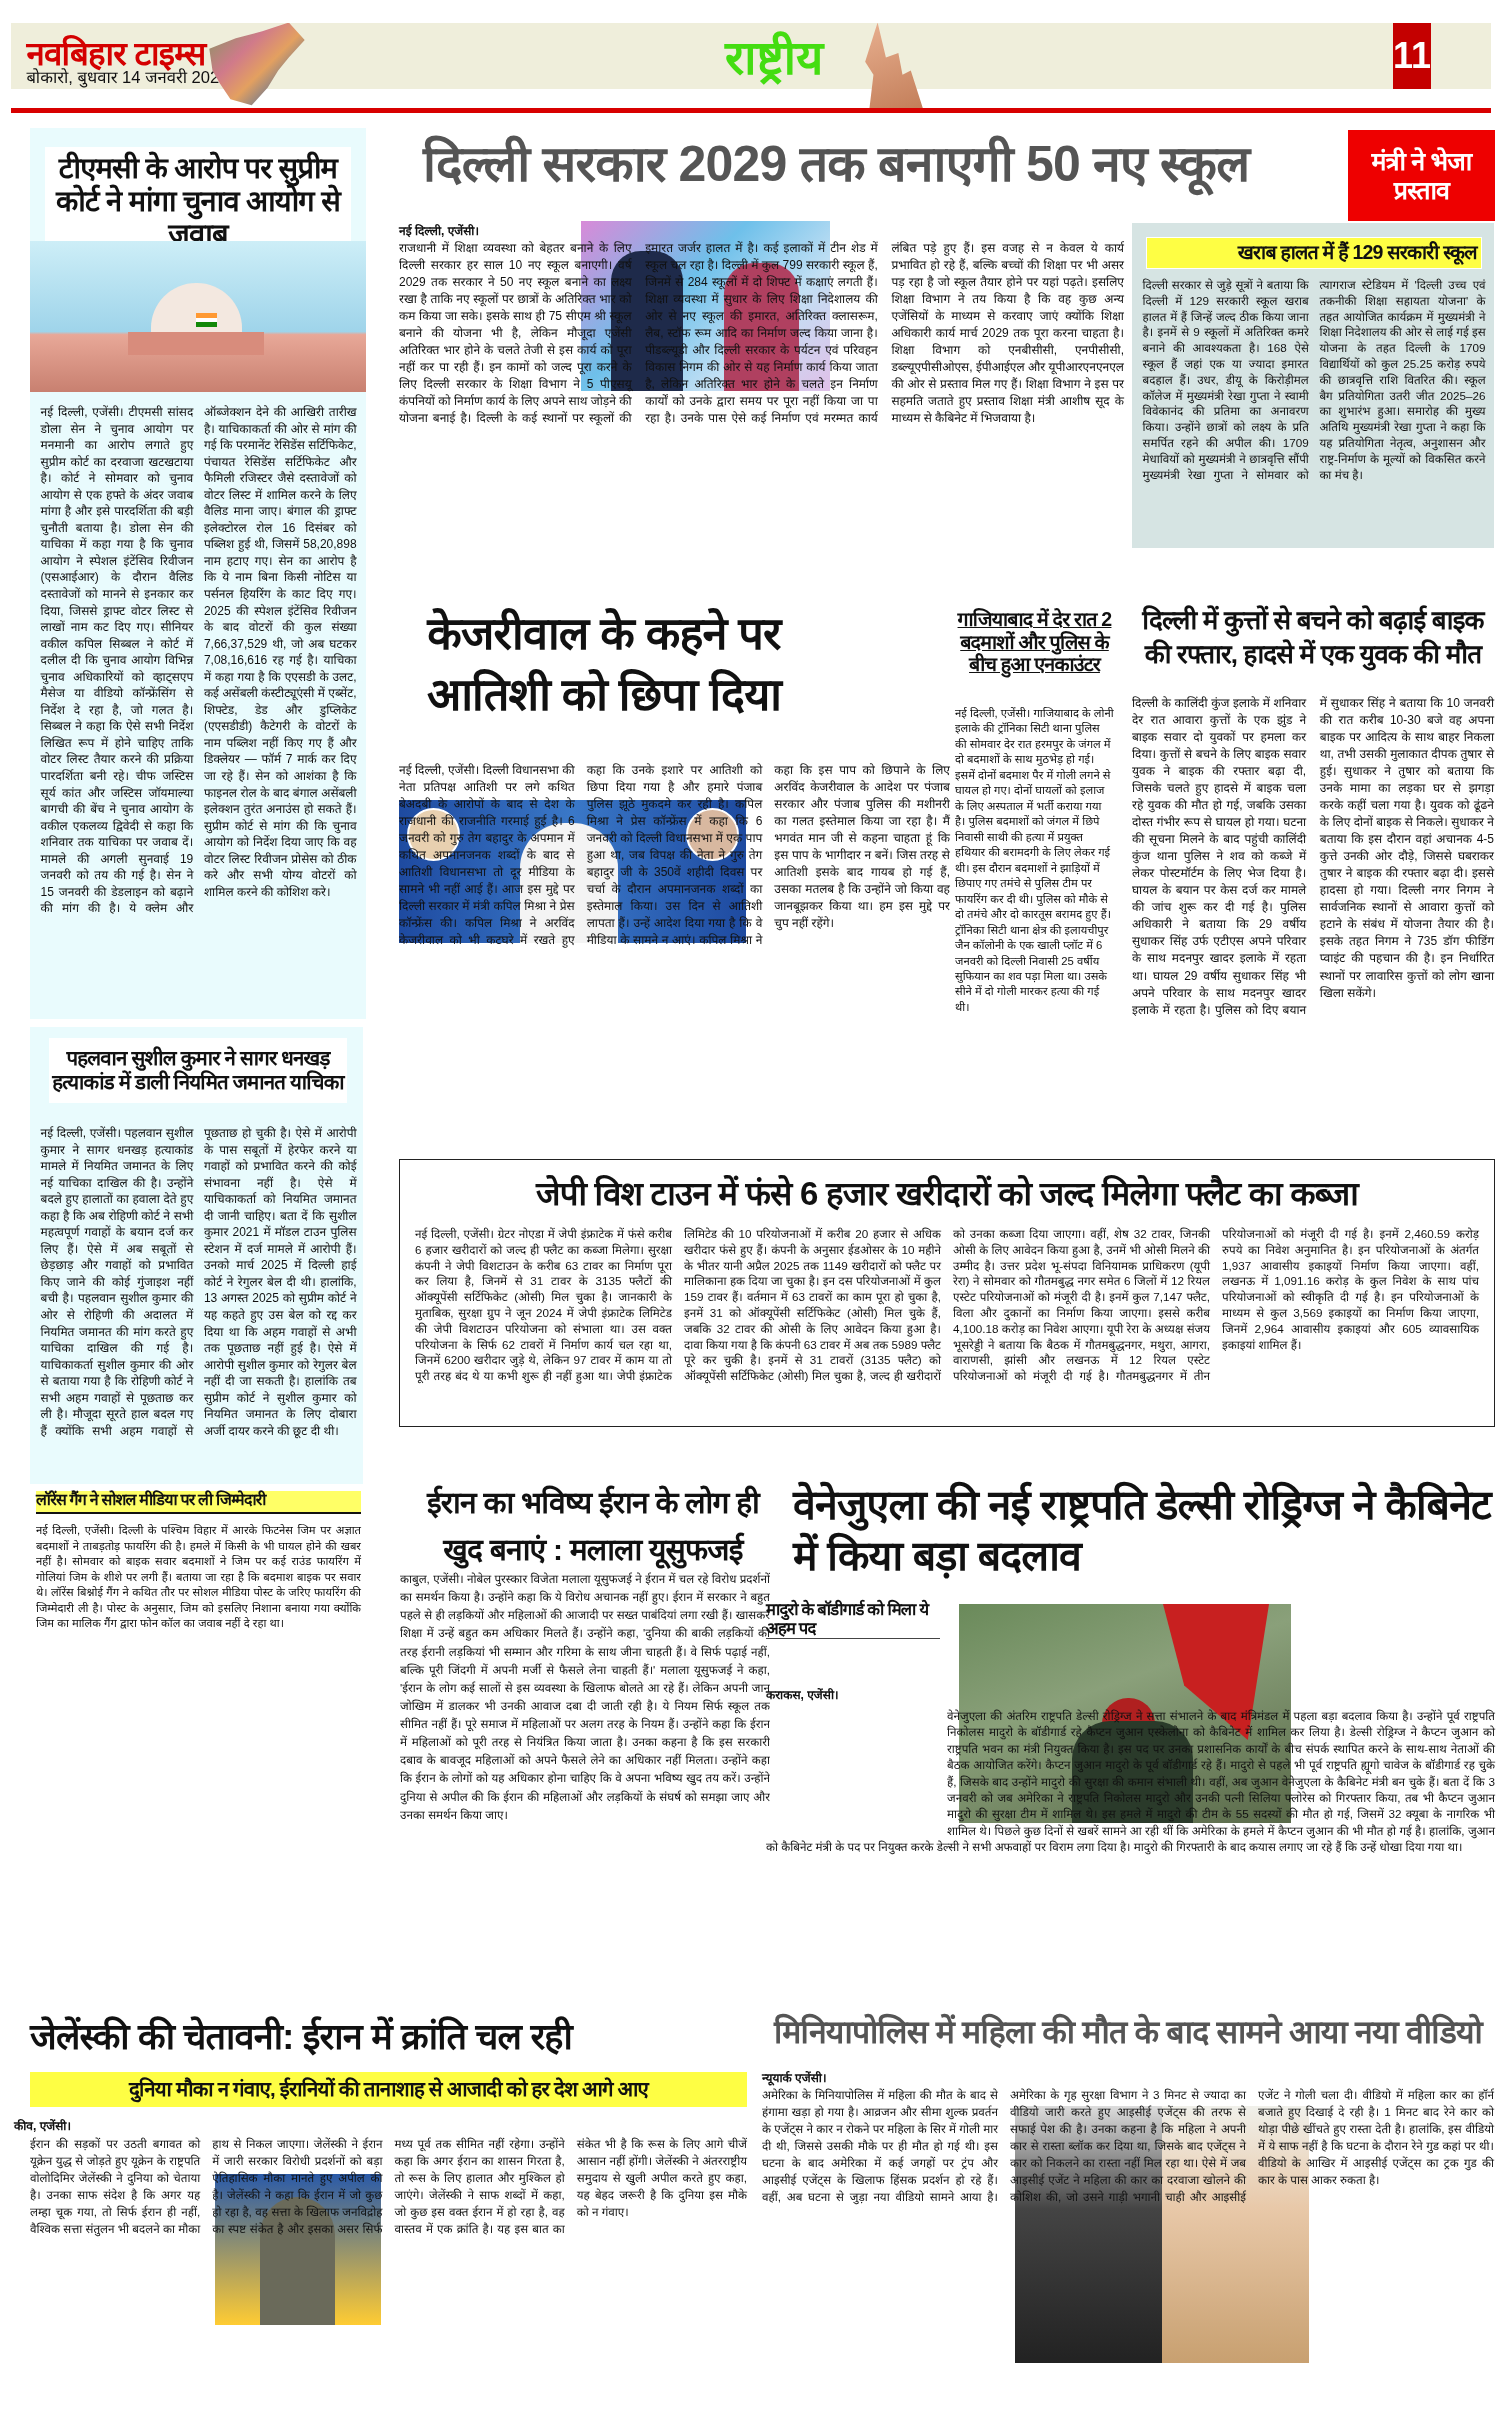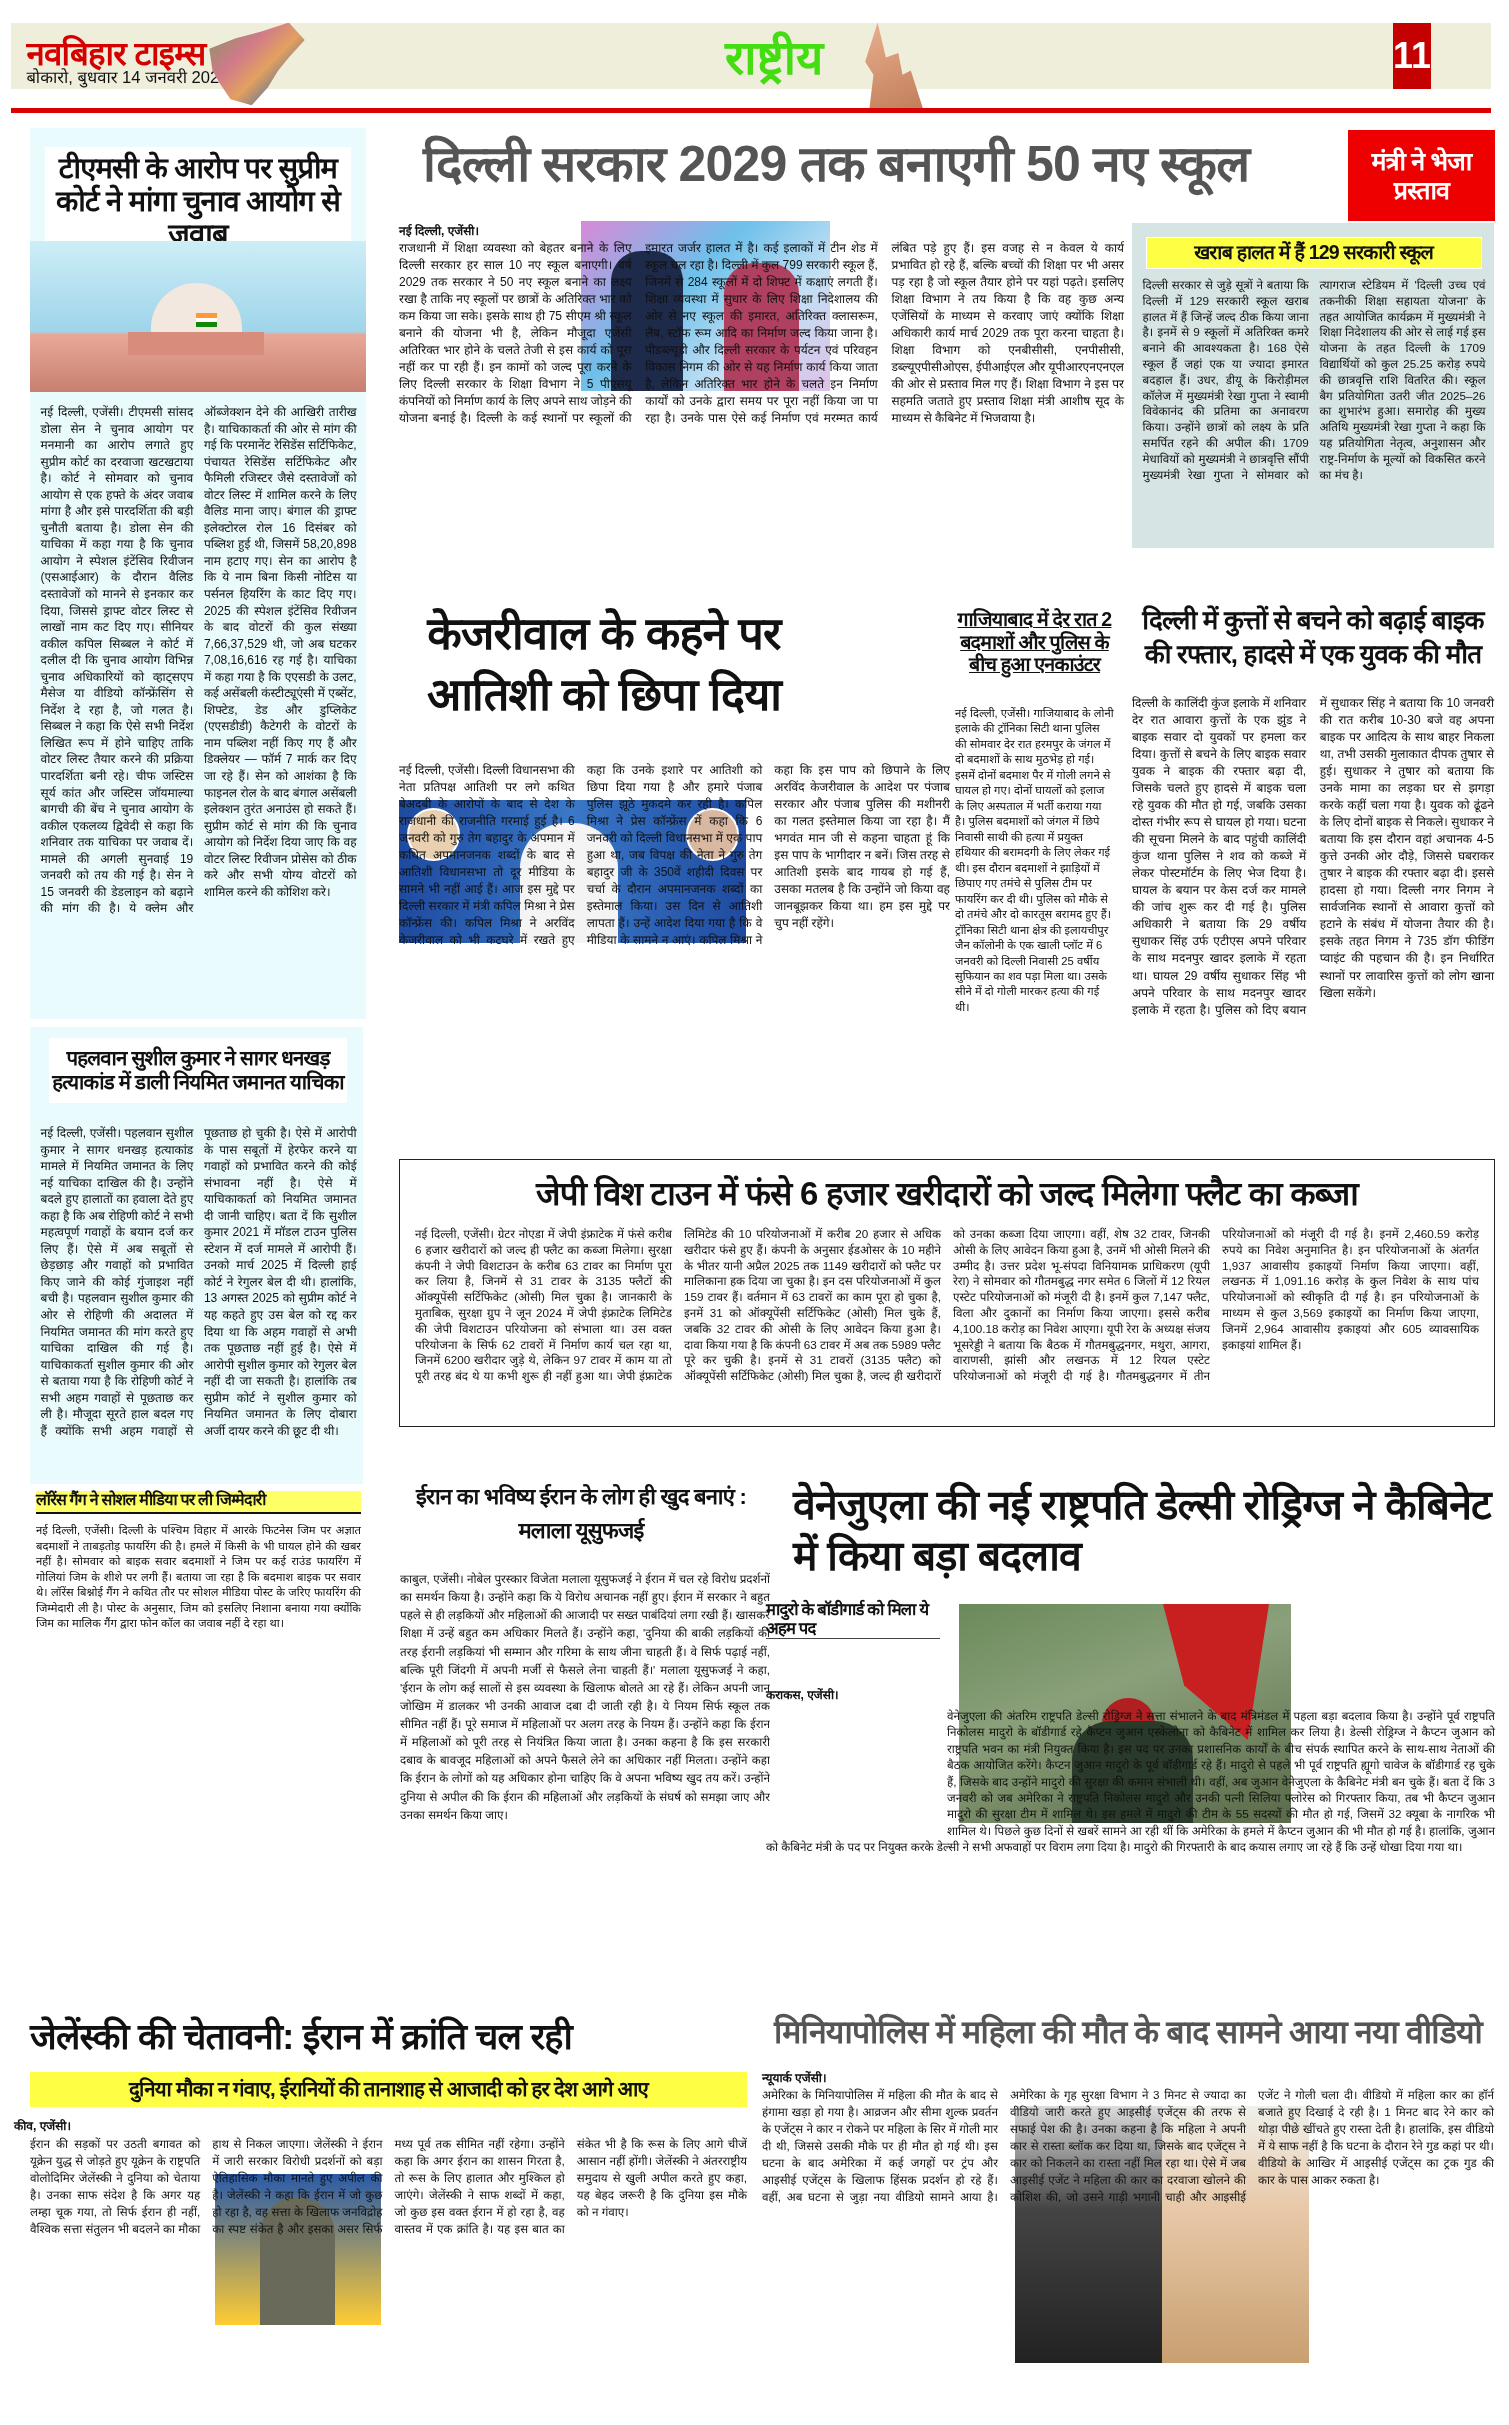--- a/index.html
+++ b/index.html
@@ -60,21 +60,21 @@
 <div class="abs body" style="left:399px;top:223px;width:185px;font-size:12px">
   <div class="dateline-b">नई दिल्ली, एजेंसी।</div>
 </div>
 <div class="abs photo" style="left:581px;top:221px;width:249px;height:170px;background:linear-gradient(135deg,#d88ad8,#6ec0ea 40%,#c3e0f4 70%,#e0c0e8)">
   <div class="abs" style="left:30px;top:30px;width:72px;height:140px;background:#1e2a4a;border-radius:30px 30px 0 0"></div>
   <div class="abs" style="left:143px;top:42px;width:75px;height:128px;background:#b04060;border-radius:30px 30px 0 0"></div>
 </div>
 <div class="abs body cols3" style="left:399px;top:240px;width:725px;height:302px;font-size:12px;column-gap:13.6px">राजधानी में शिक्षा व्यवस्था को बेहतर बनाने के लिए दिल्ली सरकार हर साल 10 नए स्कूल बनाएगी। वर्ष 2029 तक सरकार ने 50 नए स्कूल बनाने का लक्ष्य रखा है ताकि नए स्कूलों पर छात्रों के अतिरिक्त भार को कम किया जा सके। इसके साथ ही 75 सीएम श्री स्कूल बनाने की योजना भी है, लेकिन मौजूदा एजेंसी अतिरिक्त भार होने के चलते तेजी से इस कार्य को पूरा नहीं कर पा रही हैं। इन कामों को जल्द पूरा करने के लिए दिल्ली सरकार के शिक्षा विभाग ने 5 पीएसयू कंपनियों को निर्माण कार्य के लिए अपने साथ जोड़ने की योजना बनाई है। दिल्ली के कई स्थानों पर स्कूलों की इमारत जर्जर हालत में है। कई इलाकों में टीन शेड में स्कूल चल रहा है। दिल्ली में कुल 799 सरकारी स्कूल हैं, जिनमें से 284 स्कूलों में दो शिफ्ट में कक्षाएं लगती हैं। शिक्षा व्यवस्था में सुधार के लिए शिक्षा निदेशालय की ओर से नए स्कूल की इमारत, अतिरिक्त क्लासरूम, लैब, स्टॉफ रूम आदि का निर्माण जल्द किया जाना है। पीडब्ल्यूडी और दिल्ली सरकार के पर्यटन एवं परिवहन विकास निगम की ओर से यह निर्माण कार्य किया जाता है, लेकिन अतिरिक्त भार होने के चलते इन निर्माण कार्यों को उनके द्वारा समय पर पूरा नहीं किया जा पा रहा है। उनके पास ऐसे कई निर्माण एवं मरम्मत कार्य लंबित पड़े हुए हैं। इस वजह से न केवल ये कार्य प्रभावित हो रहे हैं, बल्कि बच्चों की शिक्षा पर भी असर पड़ रहा है जो स्कूल तैयार होने पर यहां पढ़ते। इसलिए शिक्षा विभाग ने तय किया है कि वह कुछ अन्य एजेंसियों के माध्यम से करवाए जाएं क्योंकि शिक्षा अधिकारी कार्य मार्च 2029 तक पूरा करना चाहता है। शिक्षा विभाग को एनबीसीसी, एनपीसीसी, डब्ल्यूएपीसीओएस, ईपीआईएल और यूपीआरएनएनएल की ओर से प्रस्ताव मिल गए हैं। शिक्षा विभाग ने इस पर सहमति जताते हुए प्रस्ताव शिक्षा मंत्री आशीष सूद के माध्यम से कैबिनेट में भिजवाया है।</div>
 
 <div class="abs" style="left:1132px;top:223px;width:362px;height:325px;background:#d6e4e3">
-  <div class="abs hl" style="left:13.6px;top:13.6px;width:336px;background:#fefe44;font-size:19.6px;text-align:center;padding:3.8px;border:1.5px solid #fff">खराब हालत में हैं 129 सरकारी स्कूल</div>
+  <div class="abs hl" style="left:13.6px;top:13.6px;width:336px;background:#fefe44;font-size:19.6px;text-align:right;padding:3.8px;border:1.5px solid #fff">खराब हालत में हैं 129 सरकारी स्कूल</div>
   <div class="abs body cols2" style="left:10.6px;top:54px;width:343px;height:264px;font-size:11.7px;line-height:1.35">दिल्ली सरकार से जुड़े सूत्रों ने बताया कि दिल्ली में 129 सरकारी स्कूल खराब हालत में हैं जिन्हें जल्द ठीक किया जाना है। इनमें से 9 स्कूलों में अतिरिक्त कमरे बनाने की आवश्यकता है। 168 ऐसे स्कूल हैं जहां एक या ज्यादा इमारत बदहाल हैं। उधर, डीयू के किरोड़ीमल कॉलेज में मुख्यमंत्री रेखा गुप्ता ने स्वामी विवेकानंद की प्रतिमा का अनावरण किया। उन्होंने छात्रों को लक्ष्य के प्रति समर्पित रहने की अपील की। 1709 मेधावियों को मुख्यमंत्री ने छात्रवृत्ति सौंपी मुख्यमंत्री रेखा गुप्ता ने सोमवार को त्यागराज स्टेडियम में 'दिल्ली उच्च एवं तकनीकी शिक्षा सहायता योजना' के तहत आयोजित कार्यक्रम में मुख्यमंत्री ने शिक्षा निदेशालय की ओर से लाई गई इस योजना के तहत दिल्ली के 1709 विद्यार्थियों को कुल 25.25 करोड़ रुपये की छात्रवृत्ति राशि वितरित की। स्कूल बैग प्रतियोगिता उतरी जीत 2025–26 का शुभारंभ हुआ। समारोह की मुख्य अतिथि मुख्यमंत्री रेखा गुप्ता ने कहा कि यह प्रतियोगिता नेतृत्व, अनुशासन और राष्ट्र-निर्माण के मूल्यों को विकसित करने का मंच है।</div>
 </div>
 
 <div class="abs hl" style="left:423px;top:604px;width:362px;font-size:45px;text-align:center;line-height:1.35">केजरीवाल के कहने पर आतिशी को छिपा दिया</div>
 <div class="abs photo" style="left:399px;top:800px;width:347px;height:143px;background:linear-gradient(90deg,#1e4aa0,#3a78c8 50%,#1e4aa0)">
   <div class="abs" style="left:7.5px;top:7.5px;width:53px;height:53px;border-radius:50%;background:#e8d0b0;border:2.3px solid #fff"></div>
   <div class="abs" style="left:121px;top:22.6px;width:98px;height:121px;background:#f4f4f4;border-radius:45px 45px 0 0"></div>
   <div class="abs" style="left:287px;top:7.5px;width:53px;height:53px;border-radius:50%;background:#d8b8a0;border:2.3px solid #fff"></div>
 </div>
 <div class="abs body cols3" style="left:399px;top:762px;width:551px;height:317px;font-size:12px;column-gap:12px">नई दिल्ली, एजेंसी। दिल्ली विधानसभा की नेता प्रतिपक्ष आतिशी पर लगे कथित बेअदबी के आरोपों के बाद से देश के राजधानी की राजनीति गरमाई हुई है। 6 जनवरी को गुरु तेग बहादुर के अपमान में कथित अपमानजनक शब्दों के बाद से आतिशी विधानसभा तो दूर मीडिया के सामने भी नहीं आई हैं। आज इस मुद्दे पर दिल्ली सरकार में मंत्री कपिल मिश्रा ने प्रेस कॉन्फ्रेंस की। कपिल मिश्रा ने अरविंद केजरीवाल को भी कटघरे में रखते हुए कहा कि उनके इशारे पर आतिशी को छिपा दिया गया है और हमारे पंजाब पुलिस झूठे मुकदमे कर रही है। कपिल मिश्रा ने प्रेस कॉन्फ्रेंस में कहा कि 6 जनवरी को दिल्ली विधानसभा में एक पाप हुआ था, जब विपक्ष की नेता ने गुरु तेग बहादुर जी के 350वें शहीदी दिवस पर चर्चा के दौरान अपमानजनक शब्दों का इस्तेमाल किया। उस दिन से आतिशी लापता हैं। उन्हें आदेश दिया गया है कि वे मीडिया के सामने न आएं। कपिल मिश्रा ने कहा कि इस पाप को छिपाने के लिए अरविंद केजरीवाल के आदेश पर पंजाब सरकार और पंजाब पुलिस की मशीनरी का गलत इस्तेमाल किया जा रहा है। मैं भगवंत मान जी से कहना चाहता हूं कि इस पाप के भागीदार न बनें। जिस तरह से आतिशी इसके बाद गायब हो गई हैं, उसका मतलब है कि उन्होंने जो किया वह जानबूझकर किया था। हम इस मुद्दे पर चुप नहीं रहेंगे।</div>
@@ -83,21 +83,21 @@
 <div class="abs body" style="left:955px;top:706px;width:159px;font-size:11.3px;line-height:1.37;text-align:left">नई दिल्ली, एजेंसी। गाजियाबाद के लोनी इलाके की ट्रॉनिका सिटी थाना पुलिस की सोमवार देर रात हरमपुर के जंगल में दो बदमाशों के साथ मुठभेड़ हो गई। इसमें दोनों बदमाश पैर में गोली लगने से घायल हो गए। दोनों घायलों को इलाज के लिए अस्पताल में भर्ती कराया गया है। पुलिस बदमाशों को जंगल में छिपे निवासी साथी की हत्या में प्रयुक्त हथियार की बरामदगी के लिए लेकर गई थी। इस दौरान बदमाशों ने झाड़ियों में छिपाए गए तमंचे से पुलिस टीम पर फायरिंग कर दी थी। पुलिस को मौके से दो तमंचे और दो कारतूस बरामद हुए हैं। ट्रॉनिका सिटी थाना क्षेत्र की इलायचीपुर जैन कॉलोनी के एक खाली प्लॉट में 6 जनवरी को दिल्ली निवासी 25 वर्षीय सुफियान का शव पड़ा मिला था। उसके सीने में दो गोली मारकर हत्या की गई थी।</div>
 
 <div class="abs hl" style="left:1132px;top:604px;width:362px;font-size:26px;text-align:center;line-height:1.3">दिल्ली में कुत्तों से बचने को बढ़ाई बाइक की रफ्तार, हादसे में एक युवक की मौत</div>
 <div class="abs body cols2" style="left:1132px;top:695px;width:362px;height:385px;font-size:12px;column-gap:13.6px">दिल्ली के कालिंदी कुंज इलाके में शनिवार देर रात आवारा कुत्तों के एक झुंड ने बाइक सवार दो युवकों पर हमला कर दिया। कुत्तों से बचने के लिए बाइक सवार युवक ने बाइक की रफ्तार बढ़ा दी, जिसके चलते हुए हादसे में बाइक चला रहे युवक की मौत हो गई, जबकि उसका दोस्त गंभीर रूप से घायल हो गया। घटना की सूचना मिलने के बाद पहुंची कालिंदी कुंज थाना पुलिस ने शव को कब्जे में लेकर पोस्टमॉर्टम के लिए भेज दिया है। घायल के बयान पर केस दर्ज कर मामले की जांच शुरू कर दी गई है। पुलिस अधिकारी ने बताया कि 29 वर्षीय सुधाकर सिंह उर्फ एटीएस अपने परिवार के साथ मदनपुर खादर इलाके में रहता था। घायल 29 वर्षीय सुधाकर सिंह भी अपने परिवार के साथ मदनपुर खादर इलाके में रहता है। पुलिस को दिए बयान में सुधाकर सिंह ने बताया कि 10 जनवरी की रात करीब 10-30 बजे वह अपना बाइक पर आदित्य के साथ बाहर निकला था, तभी उसकी मुलाकात दीपक तुषार से हुई। सुधाकर ने तुषार को बताया कि उनके मामा का लड़का घर से झगड़ा करके कहीं चला गया है। युवक को ढूंढने के लिए दोनों बाइक से निकले। सुधाकर ने बताया कि इस दौरान वहां अचानक 4-5 कुत्ते उनकी ओर दौड़े, जिससे घबराकर तुषार ने बाइक की रफ्तार बढ़ा दी। इससे हादसा हो गया। दिल्ली नगर निगम ने सार्वजनिक स्थानों से आवारा कुत्तों को हटाने के संबंध में योजना तैयार की है। इसके तहत निगम ने 735 डॉग फीडिंग प्वाइंट की पहचान की है। इन निर्धारित स्थानों पर लावारिस कुत्तों को लोग खाना खिला सकेंगे।</div>
 
 <div class="abs box" style="left:399px;top:1159px;width:1096px;height:268px">
   <div class="abs hl" style="left:15px;top:15px;width:1064px;font-size:33px;text-align:center">जेपी विश टाउन में फंसे 6 हजार खरीदारों को जल्द मिलेगा फ्लैट का कब्जा</div>
   <div class="abs body cols4" style="left:15px;top:66px;width:1064px;height:193px;font-size:11.7px;line-height:1.35">नई दिल्ली, एजेंसी। ग्रेटर नोएडा में जेपी इंफ्राटेक में फंसे करीब 6 हजार खरीदारों को जल्द ही फ्लैट का कब्जा मिलेगा। सुरक्षा कंपनी ने जेपी विशटाउन के करीब 63 टावर का निर्माण पूरा कर लिया है, जिनमें से 31 टावर के 3135 फ्लैटों की ऑक्यूपेंसी सर्टिफिकेट (ओसी) मिल चुका है। जानकारी के मुताबिक, सुरक्षा ग्रुप ने जून 2024 में जेपी इंफ्राटेक लिमिटेड की जेपी विशटाउन परियोजना को संभाला था। उस वक्त परियोजना के सिर्फ 62 टावरों में निर्माण कार्य चल रहा था, जिनमें 6200 खरीदार जुड़े थे, लेकिन 97 टावर में काम या तो पूरी तरह बंद थे या कभी शुरू ही नहीं हुआ था। जेपी इंफ्राटेक लिमिटेड की 10 परियोजनाओं में करीब 20 हजार से अधिक खरीदार फंसे हुए हैं। कंपनी के अनुसार ईडओसर के 10 महीने के भीतर यानी अप्रैल 2025 तक 1149 खरीदारों को फ्लैट पर मालिकाना हक दिया जा चुका है। इन दस परियोजनाओं में कुल 159 टावर हैं। वर्तमान में 63 टावरों का काम पूरा हो चुका है, इनमें 31 को ऑक्यूपेंसी सर्टिफिकेट (ओसी) मिल चुके हैं, जबकि 32 टावर की ओसी के लिए आवेदन किया हुआ है। दावा किया गया है कि कंपनी 63 टावर में अब तक 5989 फ्लैट पूरे कर चुकी है। इनमें से 31 टावरों (3135 फ्लैट) को ऑक्यूपेंसी सर्टिफिकेट (ओसी) मिल चुका है, जल्द ही खरीदारों को उनका कब्जा दिया जाएगा। वहीं, शेष 32 टावर, जिनकी ओसी के लिए आवेदन किया हुआ है, उनमें भी ओसी मिलने की उम्मीद है। उत्तर प्रदेश भू-संपदा विनियामक प्राधिकरण (यूपी रेरा) ने सोमवार को गौतमबुद्ध नगर समेत 6 जिलों में 12 रियल एस्टेट परियोजनाओं को मंजूरी दी है। इनमें कुल 7,147 फ्लैट, विला और दुकानों का निर्माण किया जाएगा। इससे करीब 4,100.18 करोड़ का निवेश आएगा। यूपी रेरा के अध्यक्ष संजय भूसरेड्डी ने बताया कि बैठक में गौतमबुद्धनगर, मथुरा, आगरा, वाराणसी, झांसी और लखनऊ में 12 रियल एस्टेट परियोजनाओं को मंजूरी दी गई है। गौतमबुद्धनगर में तीन परियोजनाओं को मंजूरी दी गई है। इनमें 2,460.59 करोड़ रुपये का निवेश अनुमानित है। इन परियोजनाओं के अंतर्गत 1,937 आवासीय इकाइयों निर्माण किया जाएगा। वहीं, लखनऊ में 1,091.16 करोड़ के कुल निवेश के साथ पांच परियोजनाओं को स्वीकृति दी गई है। इन परियोजनाओं के माध्यम से कुल 3,569 इकाइयों का निर्माण किया जाएगा, जिनमें 2,964 आवासीय इकाइयां और 605 व्यावसायिक इकाइयां शामिल हैं।</div>
 </div>
 
-<div class="abs hl" style="left:396px;top:1480px;width:370px;font-size:22px;text-align:center;line-height:1.55">ईरान का भविष्य ईरान के लोग ही खुद बनाएं : मलाला यूसुफजई</div>
+<div class="abs hl" style="left:408px;top:1480px;width:370px;font-size:30px;text-align:center;line-height:1.55">ईरान का भविष्य ईरान के लोग ही खुद बनाएं : मलाला यूसुफजई</div>
 <div class="abs body" style="left:400px;top:1570px;width:370px;height:393px;font-size:11.7px;line-height:1.55;overflow:hidden">काबुल, एजेंसी। नोबेल पुरस्कार विजेता मलाला यूसुफजई ने ईरान में चल रहे विरोध प्रदर्शनों का समर्थन किया है। उन्होंने कहा कि ये विरोध अचानक नहीं हुए। ईरान में सरकार ने बहुत पहले से ही लड़कियों और महिलाओं की आजादी पर सख्त पाबंदियां लगा रखी हैं। खासकर शिक्षा में उन्हें बहुत कम अधिकार मिलते हैं। उन्होंने कहा, 'दुनिया की बाकी लड़कियों की तरह ईरानी लड़कियां भी सम्मान और गरिमा के साथ जीना चाहती हैं। वे सिर्फ पढ़ाई नहीं, बल्कि पूरी जिंदगी में अपनी मर्जी से फैसले लेना चाहती हैं।' मलाला यूसुफजई ने कहा, 'ईरान के लोग कई सालों से इस व्यवस्था के खिलाफ बोलते आ रहे हैं। लेकिन अपनी जान जोखिम में डालकर भी उनकी आवाज दबा दी जाती रही है। ये नियम सिर्फ स्कूल तक सीमित नहीं हैं। पूरे समाज में महिलाओं पर अलग तरह के नियम हैं। उन्होंने कहा कि ईरान में महिलाओं को पूरी तरह से नियंत्रित किया जाता है। उनका कहना है कि इस सरकारी दबाव के बावजूद महिलाओं को अपने फैसले लेने का अधिकार नहीं मिलता। उन्होंने कहा कि ईरान के लोगों को यह अधिकार होना चाहिए कि वे अपना भविष्य खुद तय करें। उन्होंने दुनिया से अपील की कि ईरान की महिलाओं और लड़कियों के संघर्ष को समझा जाए और उनका समर्थन किया जाए।</div>
 
 <div class="abs hl" style="left:793px;top:1480px;width:702px;font-size:41px;text-align:left;line-height:1.25">वेनेजुएला की नई राष्ट्रपति डेल्सी रोड्रिग्ज ने कैबिनेट में किया बड़ा बदलाव</div>
 <div class="abs hl" style="left:766px;top:1600px;width:174px;font-size:16.6px;border-bottom:1.5px solid #444;padding-bottom:0">मादुरो के बॉडीगार्ड को मिला ये अहम पद</div>
 <div class="abs body dateline-b" style="left:766px;top:1687px;width:181px;font-size:12px">कराकस, एजेंसी।</div>
 <div class="abs photo" style="left:959px;top:1604px;width:332px;height:219px;background:linear-gradient(160deg,#6a8a5a,#8aa07a 40%,#5a6a4a)">
   <div class="abs" style="left:204px;top:0;width:106px;height:136px;background:#c82020;clip-path:polygon(0 0,100% 0,80% 100%,20% 60%)"></div>
   <div class="abs" style="left:143px;top:94px;width:53px;height:26.4px;background:#b02020;border-radius:26.4px 26.4px 0 0"></div>
   <div class="abs" style="left:113px;top:117px;width:121px;height:102px;background:#2a3a2a;border-radius:38px 38px 0 0"></div>
 </div>

